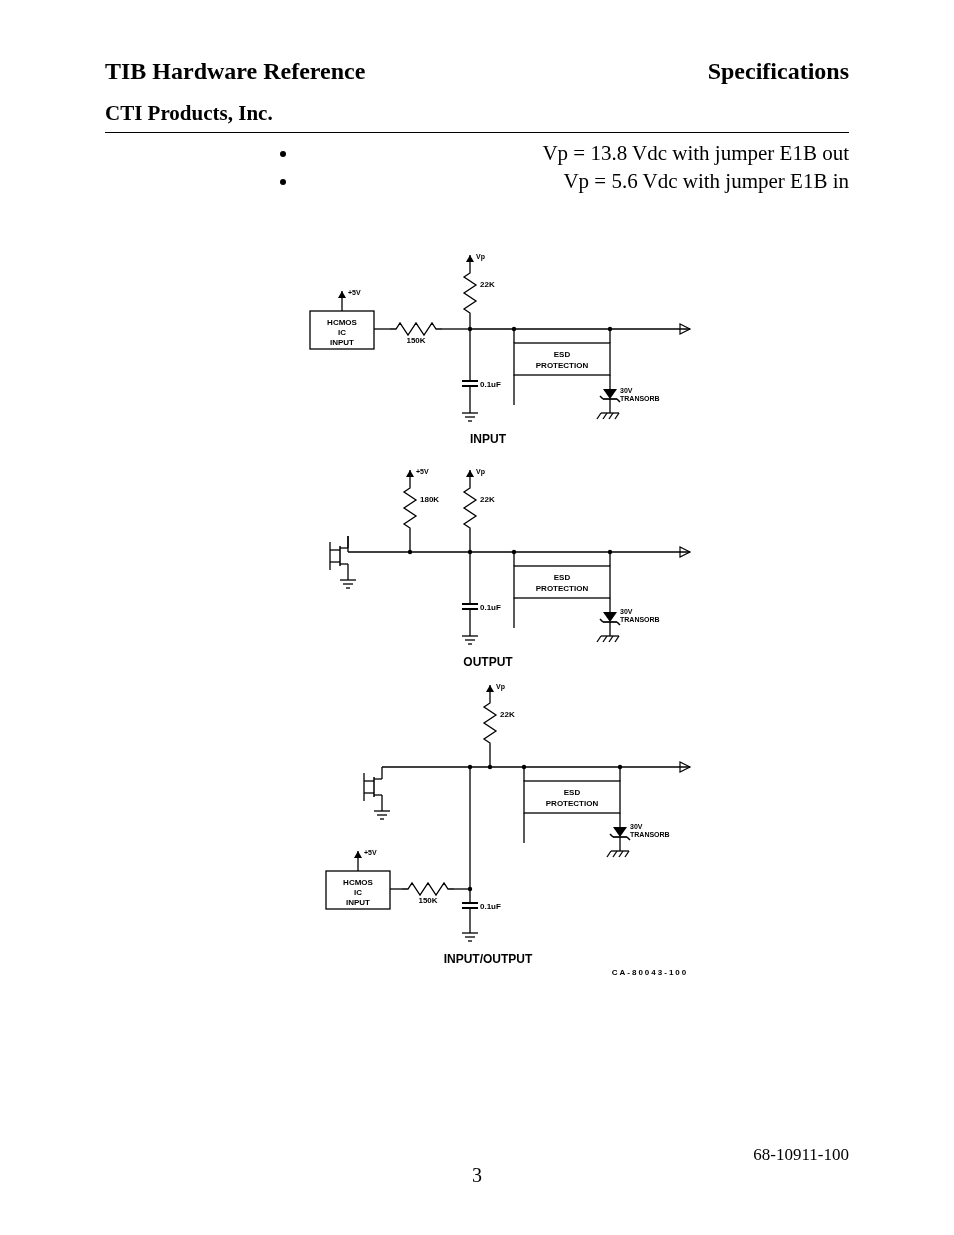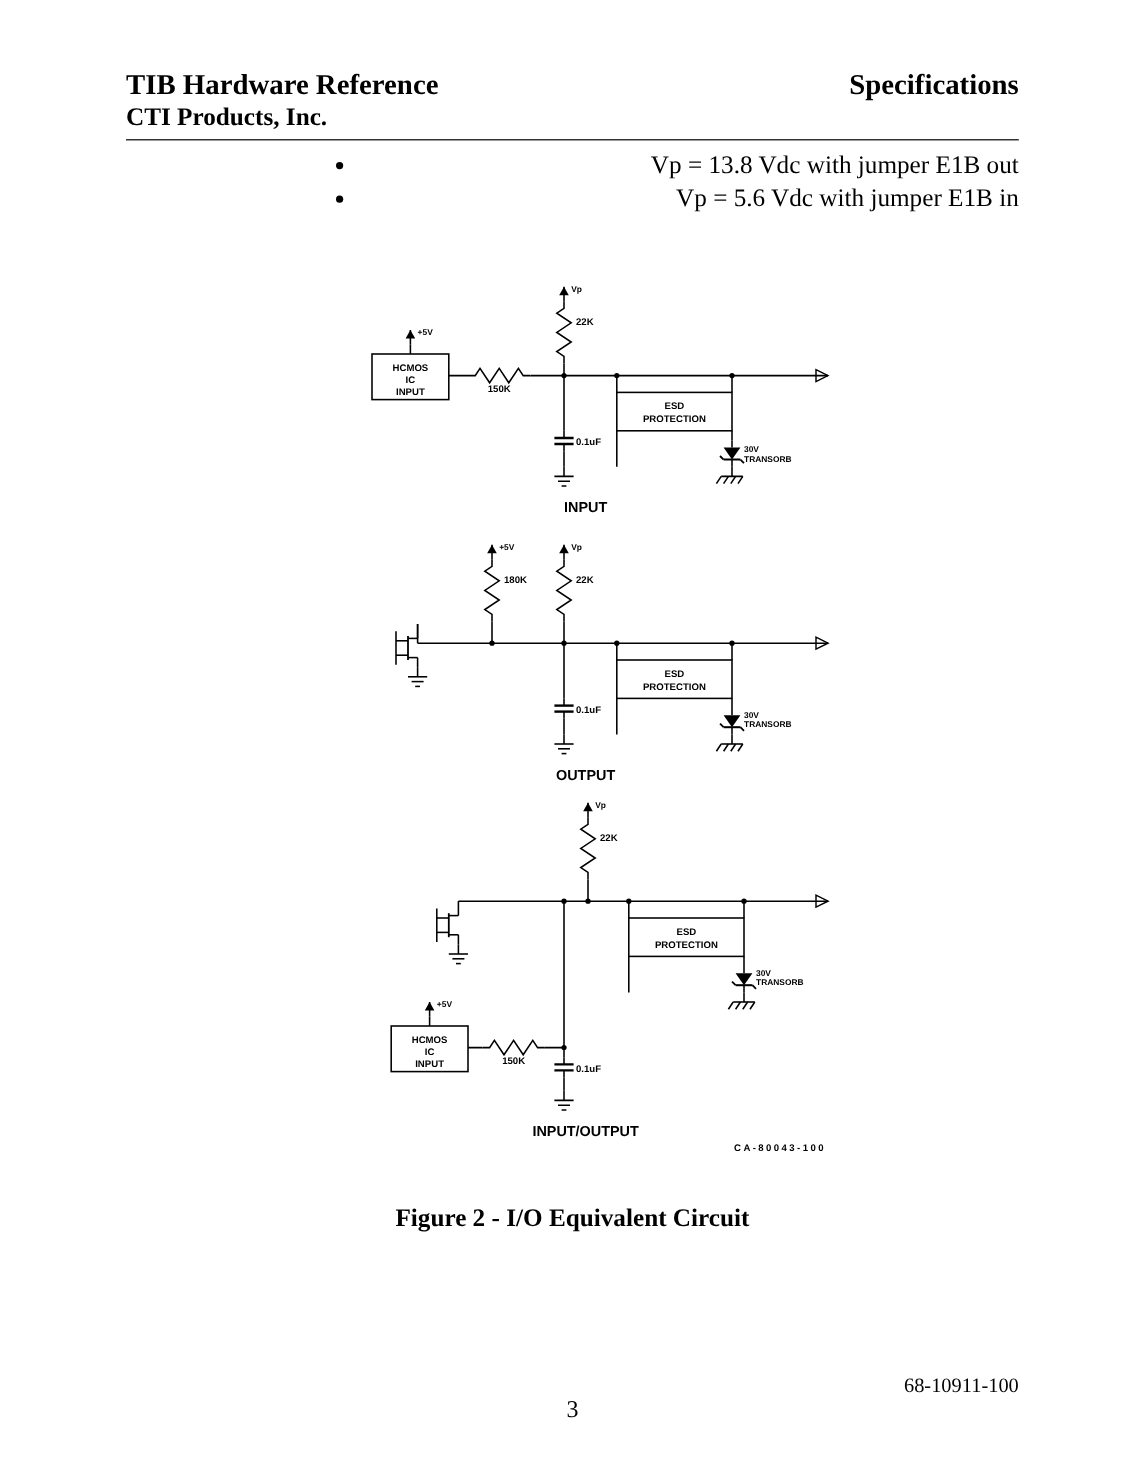--- a/index.html
+++ b/index.html
@@ -18,21 +18,21 @@
     left: 105px;
     top: 58px;
     width: 744px;
   }
   .hdr {
     display: flex;
     justify-content: space-between;
     font-weight: bold;
     font-size: 24px;
   }
-  .hdr2 { font-weight: bold; font-size: 21px; margin-top: 0; }
+  .hdr2 { font-weight: bold; font-size: 21px; margin-top: 16px; }
   hr.rule { border: none; border-top: 1.5px solid #000; margin: 6px 0 8px 0; }
   .body-text { margin-left: 108px; line-height: 1.22; }
   ul.bullets { margin: 4px 0 0 0; padding-left: 86px; text-align: right; }
   ul.bullets li { margin: 0 0 2px 0; }
   .fig-wrap {
     position: relative;
     margin-top: 55px;
     margin-left: 165px;
     width: 452px;
     height: 740px;
@@ -314,17 +314,16 @@
         <line x1="200" y1="235" x2="200" y2="246" stroke="#000" stroke-width="1.3"></line>
         <use href="#gnd" x="200" y="246"></use>
 
         <text class="lblt cap" x="218" y="284" text-anchor="middle">INPUT/OUTPUT</text>
 
         <text class="drawid" x="380" y="296" text-anchor="middle">CA-80043-100</text>
       </g>
     </svg>
   </div>
 
-  <div class="fig-caption">Figure 2 - I/O Equivalent Circuit</div>
 </div>
 
 <div class="docnum">68-10911-100</div>
 <div class="pagenum">3</div>
 
 </body></html>

